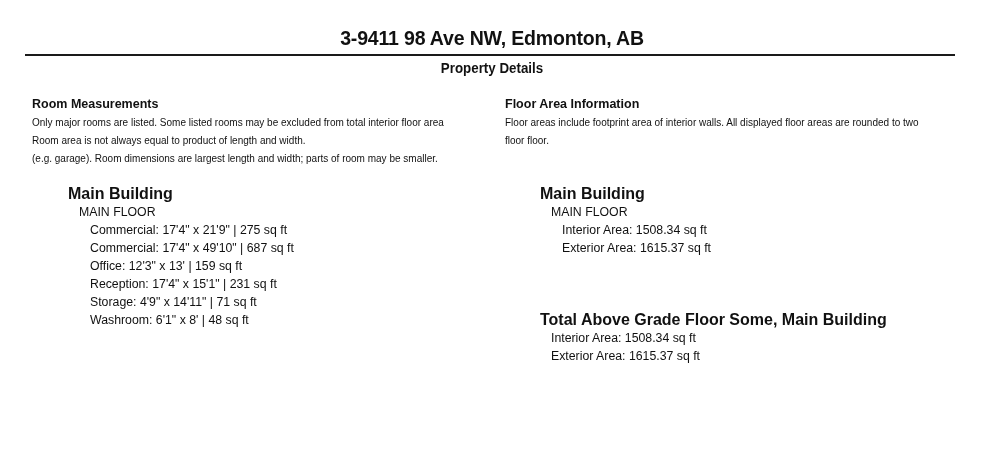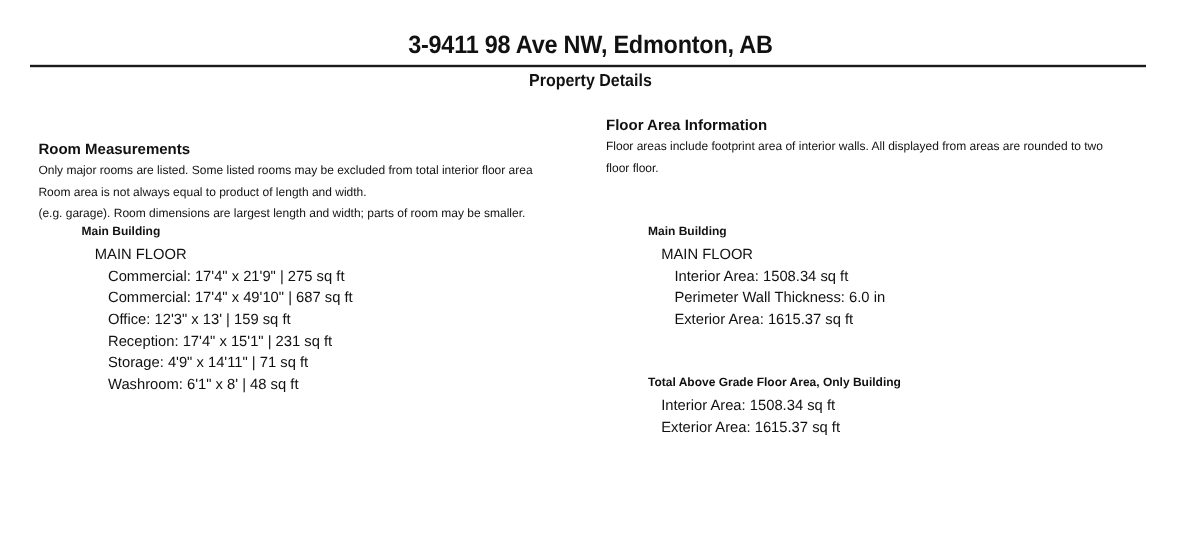--- a/index.html
+++ b/index.html
@@ -13,26 +13,26 @@
       letter-spacing: -0.2px; transform: scaleX(0.93); transform-origin: center;
     }
     .rule {
       position: absolute; left: 25px; top: 54px; width: 930px; height: 2px; background: #1a1a1a;
     }
     .subtitle {
       position: absolute; left: 0; top: 60px; width: 984px; text-align: center;
       font-weight: bold; font-size: 14.5px; transform: scaleX(0.92); transform-origin: center;
     }
     .col { position: absolute; top: 96px; }
-    .col.left { left: 32px; width: 450px; margin-top: 20px; }
+    .col.left { left: 32px; width: 450px; }
     .col.right { left: 505px; width: 460px; }
     .sec-head { font-weight: bold; font-size: 12.5px; line-height: 16px; }
     .sec-desc { font-size: 10px; line-height: 18px; margin-top: 2px; }
     .block { position: absolute; font-size: 12.3px; }
-    .bld-head { font-weight: bold; font-size: 10px; line-height: 18px; }
+    .bld-head { font-weight: bold; font-size: 16px; line-height: 18px; }
     .floor { padding-left: 11px; line-height: 18px; }
     .item { padding-left: 22px; line-height: 18px; }
     .item2 { padding-left: 11px; line-height: 18px; }
   </style>
 </head>
 <body>
 
 <div class="title">3-9411 98 Ave NW, Edmonton, AB</div>
 <div class="rule"></div>
 <div class="subtitle">Property Details</div>
@@ -53,30 +53,29 @@
   <div class="item">Commercial: 17'4" x 49'10" | 687 sq ft</div>
   <div class="item">Office: 12'3" x 13' | 159 sq ft</div>
   <div class="item">Reception: 17'4" x 15'1" | 231 sq ft</div>
   <div class="item">Storage: 4'9" x 14'11" | 71 sq ft</div>
   <div class="item">Washroom: 6'1" x 8' | 48 sq ft</div>
 </div>
 
 <div class="col right">
   <div class="sec-head">Floor Area Information</div>
   <div class="sec-desc">
-    <div>Floor areas include footprint area of interior walls. All displayed from areas are rounded to two</div>
+    <div>Floor areas include footprint area of interior walls. All displayed floor areas are rounded to two</div>
     <div>floor floor.</div>
   </div>
 </div>
 
 <div class="block" style="left:540px; top:185px;">
   <div class="bld-head">Main Building</div>
   <div class="floor">MAIN FLOOR</div>
   <div class="item">Interior Area: 1508.34 sq ft</div>
-  <div class="item">Perimeter Wall Thickness: 6.0 in</div>
   <div class="item">Exterior Area: 1615.37 sq ft</div>
 </div>
 
 <div class="block" style="left:540px; top:311px;">
-  <div class="bld-head">Total Above Grade Floor Area, Only Building</div>
+  <div class="bld-head">Total Above Grade Floor Some, Main Building</div>
   <div class="item2">Interior Area: 1508.34 sq ft</div>
   <div class="item2">Exterior Area: 1615.37 sq ft</div>
 </div>
 
 </body></html>

